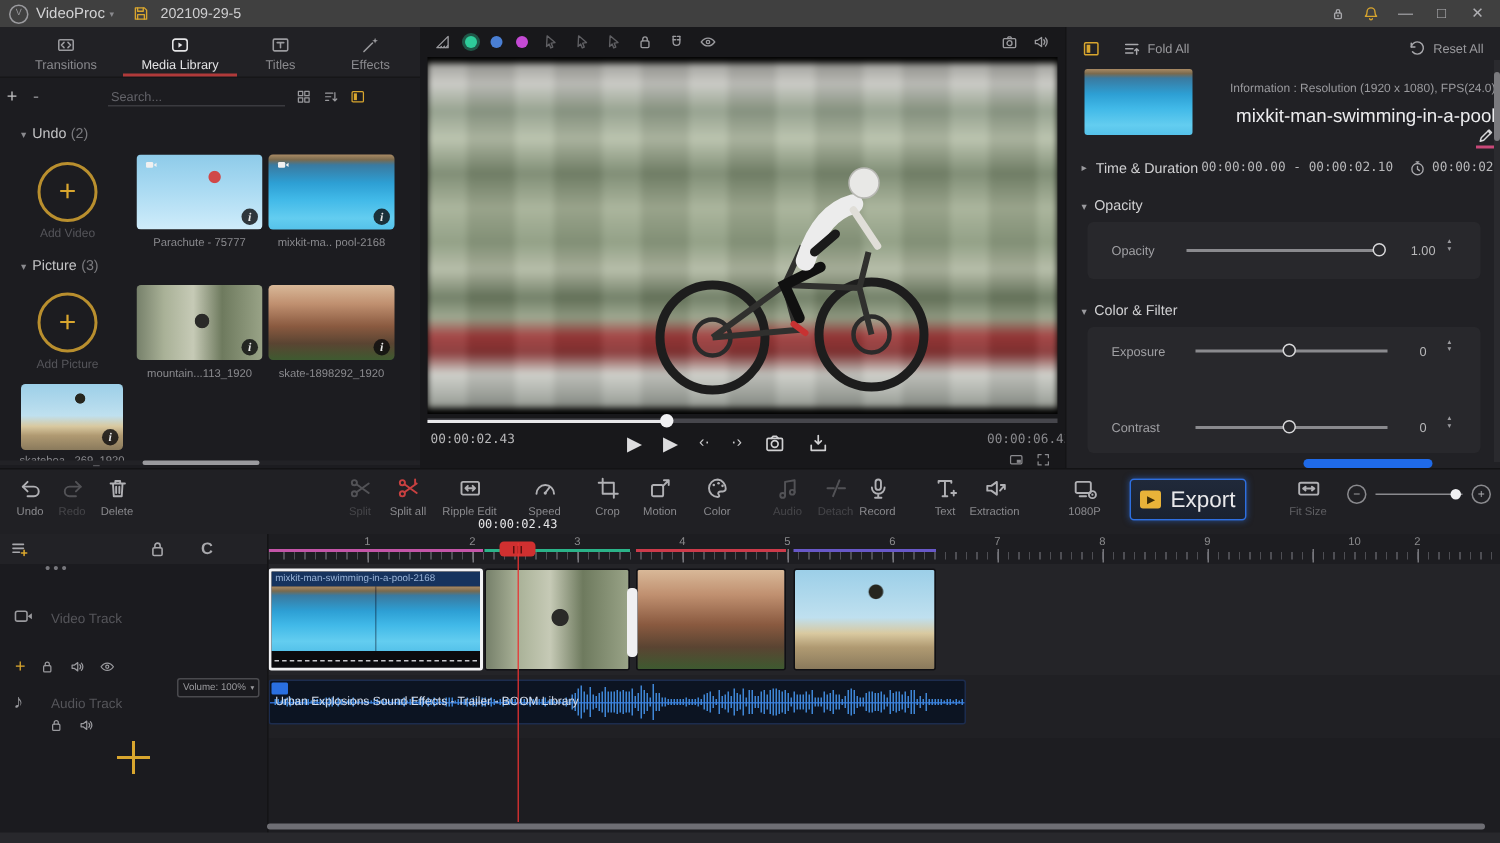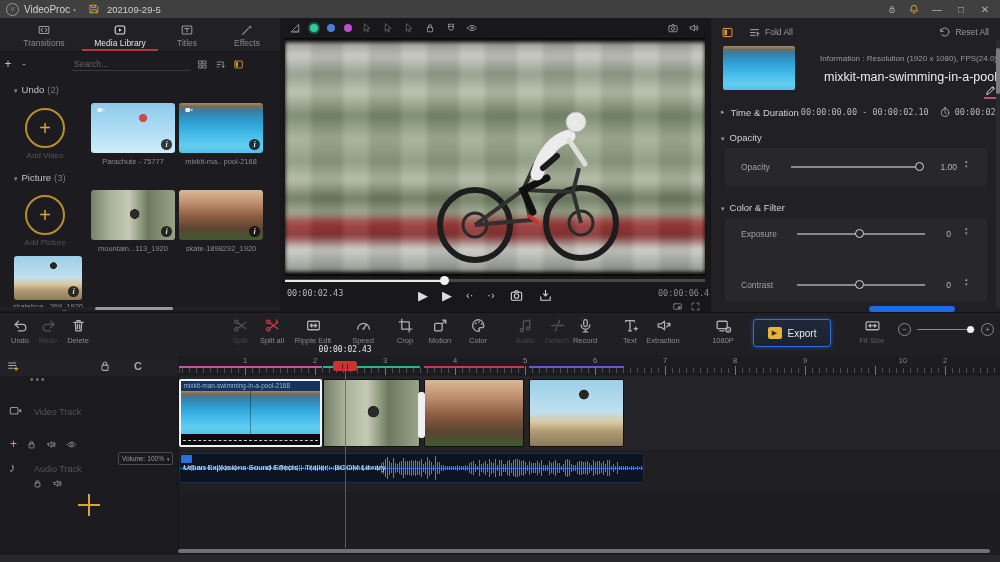--- a/index.html
+++ b/index.html
@@ -128,21 +128,21 @@
   .main-toolbar{left:0;top:312px;width:1000px;height:44px;background:#202024;border-top:1px solid #131315;}
   .tool{position:absolute;top:4px;width:48px;display:flex;flex-direction:column;align-items:center;gap:2px;}
   .tool .ticon{width:17px;height:17px;color:#b0b0b4;}
   .tool .tlabel{font-size:7.5px;color:#8a8a8e;white-space:nowrap;}
   .tool.dim{opacity:.35;}
   .export-btn{position:absolute;left:753px;top:6px;width:76px;height:26px;border:1px solid #2e6fe0;border-radius:3px;
               background:linear-gradient(180deg,#20293a,#1a2230);display:flex;align-items:center;justify-content:center;gap:6px;
               box-shadow:0 0 4px rgba(46,111,224,.5);}
   .exp-ic{width:14px;height:12px;background:#e8b339;border-radius:2px;color:#3a2c08;
           display:flex;align-items:center;justify-content:center;font-size:7px;}
-  .exp-lbl{font-size:10px;color:#e8e8ea;}
+  .exp-lbl{font-size:15px;color:#e8e8ea;}
   .zoom-ctrl{position:absolute;right:6px;top:10px;display:flex;align-items:center;gap:6px;}
   .zc-btn{width:11px;height:11px;border:1px solid #8a8a8e;border-radius:50%;color:#a8a8ac;
           display:flex;align-items:center;justify-content:center;font-size:8px;line-height:1;}
   .zc-track{position:relative;width:58px;height:1.5px;background:#8a8a8e;}
   .zc-dot{position:absolute;left:50px;top:-3px;width:7px;height:7px;border-radius:50%;background:#f0f0f2;}
 
   
   .timeline{left:0;top:356px;width:1000px;height:206px;background:#1d1d21;}
   .tl-headcol{position:absolute;left:0;top:0;width:178px;height:206px;background:#1b1b1f;border-right:1px solid #141416;}
   .tl-toprow{position:absolute;left:0;top:0;width:178px;height:20px;background:#222226;display:flex;align-items:center;}

